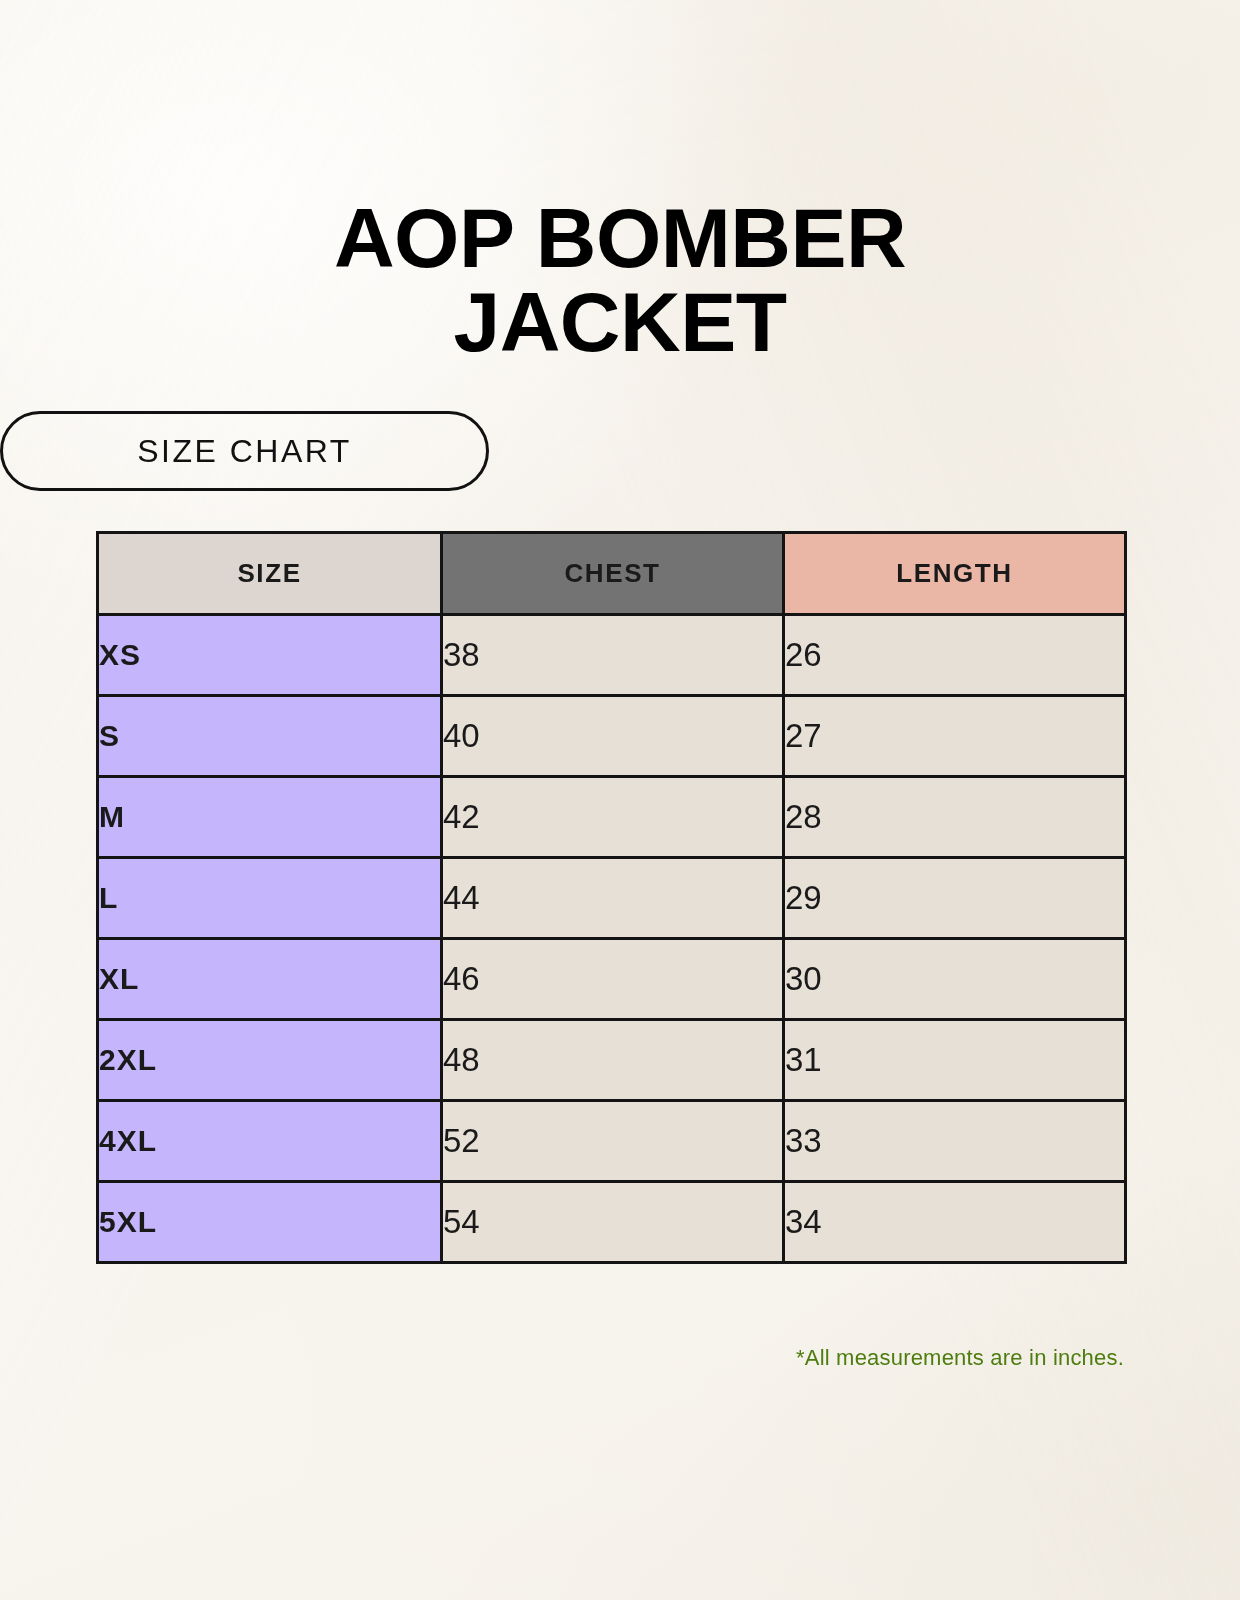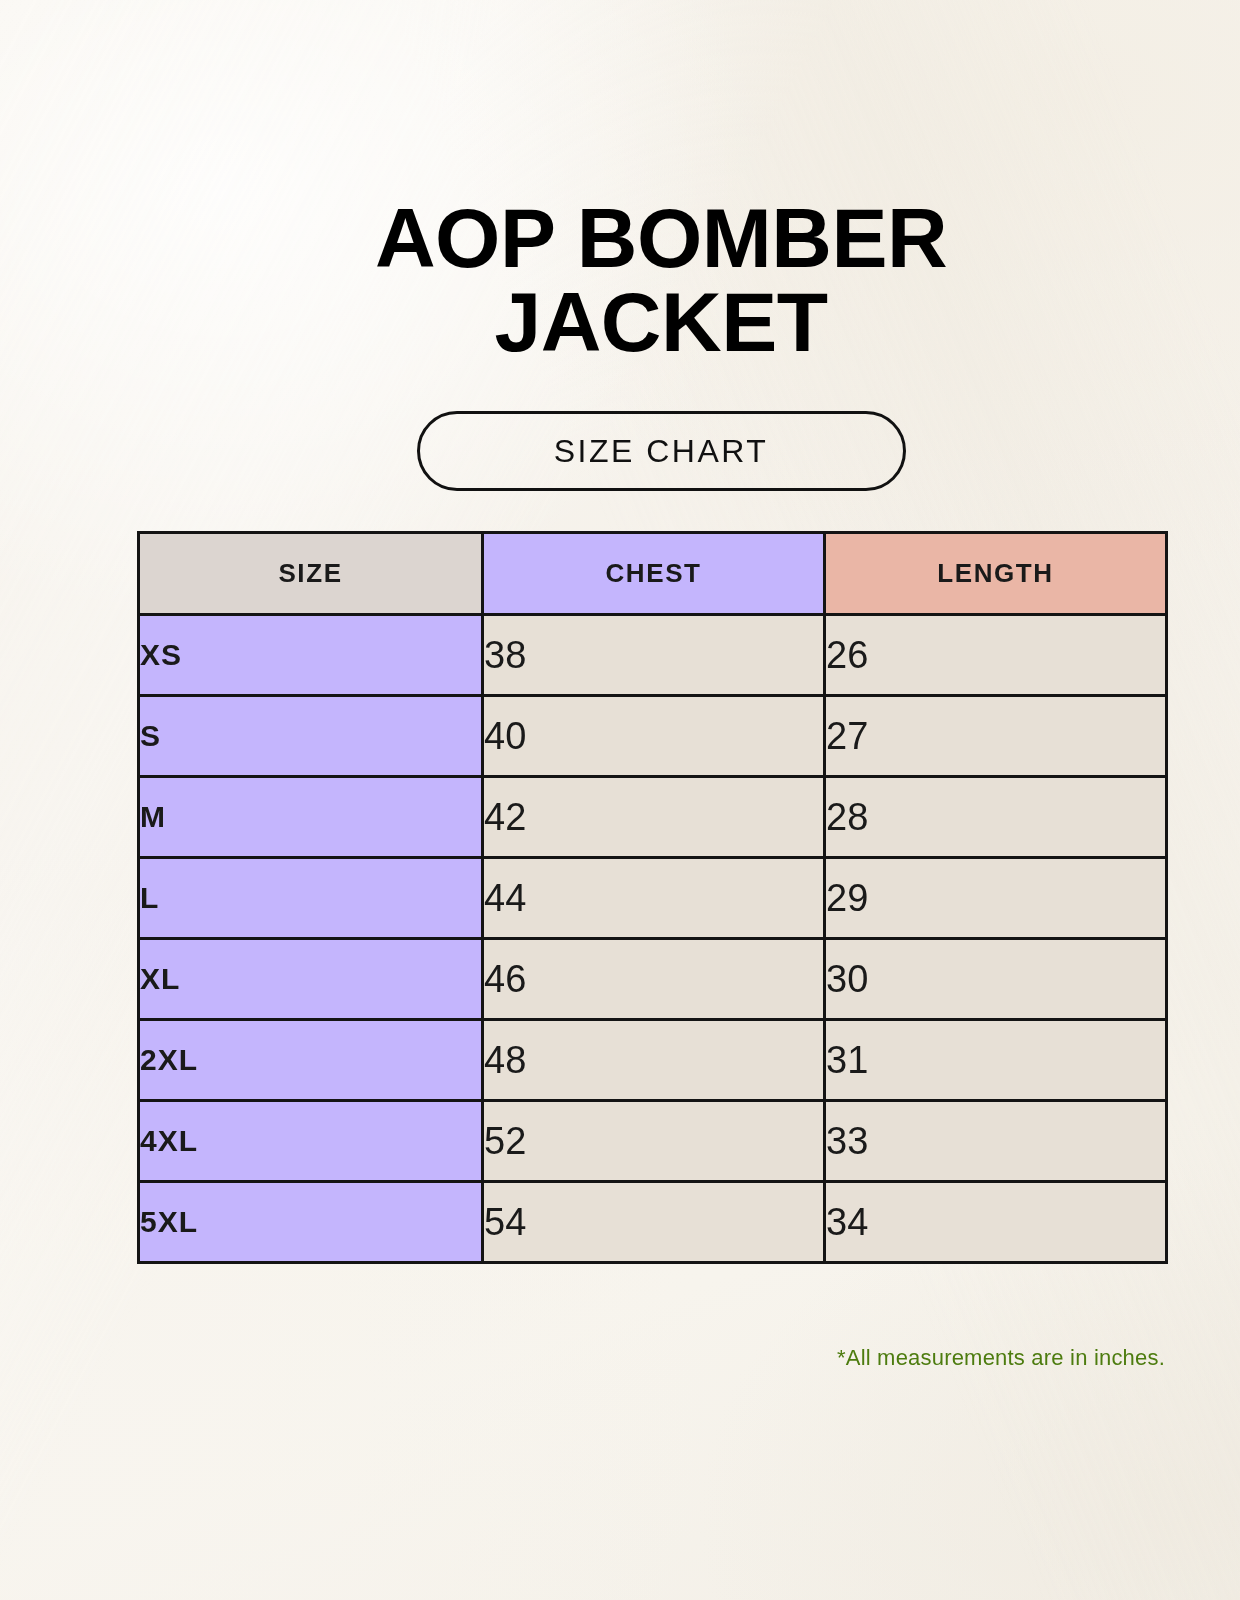--- a/index.html
+++ b/index.html
@@ -36,21 +36,20 @@
       linear-gradient(68deg, rgba(234,228,216,0) 55%, rgba(234,228,216,0.45) 78%, rgba(234,228,216,0) 92%);
     pointer-events: none;
     opacity: .55;
   }
 
   .page {
     position: relative;
     width: 1052px;
     height: 1600px;
     z-index: 2;
-    margin-left: 41px;
   }
 
   
   .title-wrap {
     position: absolute;
     top: 196px;
     left: 0;
     width: 1240px;
     text-align: center;
   }
@@ -64,21 +63,20 @@
     margin: 0 auto;
   }
 
   
   .pill-wrap {
     position: absolute;
     top: 411px;
     left: 0;
     width: 1240px;
     display: flex;
-    justify-content: center;
   }
   .pill {
     width: 489px;
     height: 80px;
     border: 3px solid #111111;
     border-radius: 40px;
     display: flex;
     align-items: center;
     justify-content: center;
     background: transparent;
@@ -112,35 +110,35 @@
   col.col-chest  { width: 342px; }
   col.col-length { width: 342px; }
 
   thead th {
     height: 82px;
     font-size: 26px;
     font-weight: 700;
     letter-spacing: 1.6px;
   }
   th.h-size   { background-color: #dcd5d0; }
-  th.h-chest  { background-color: #c4b5fd; }
+  th.h-chest  { background-color: #737373; }
   th.h-length { background-color: #eab6a6; }
 
   tbody td {
     height: 81px;
   }
   td.c-size {
     background-color: #c4b5fd;
     font-size: 30px;
     font-weight: 700;
     letter-spacing: 1px;
   }
   td.c-val {
     background-color: #e7e0d6;
-    font-size: 38px;
+    font-size: 33px;
     font-weight: 400;
   }
 
   
   .footnote {
     position: absolute;
     top: 1345px;
     left: 96px;
     width: 1028px;
     text-align: right;

